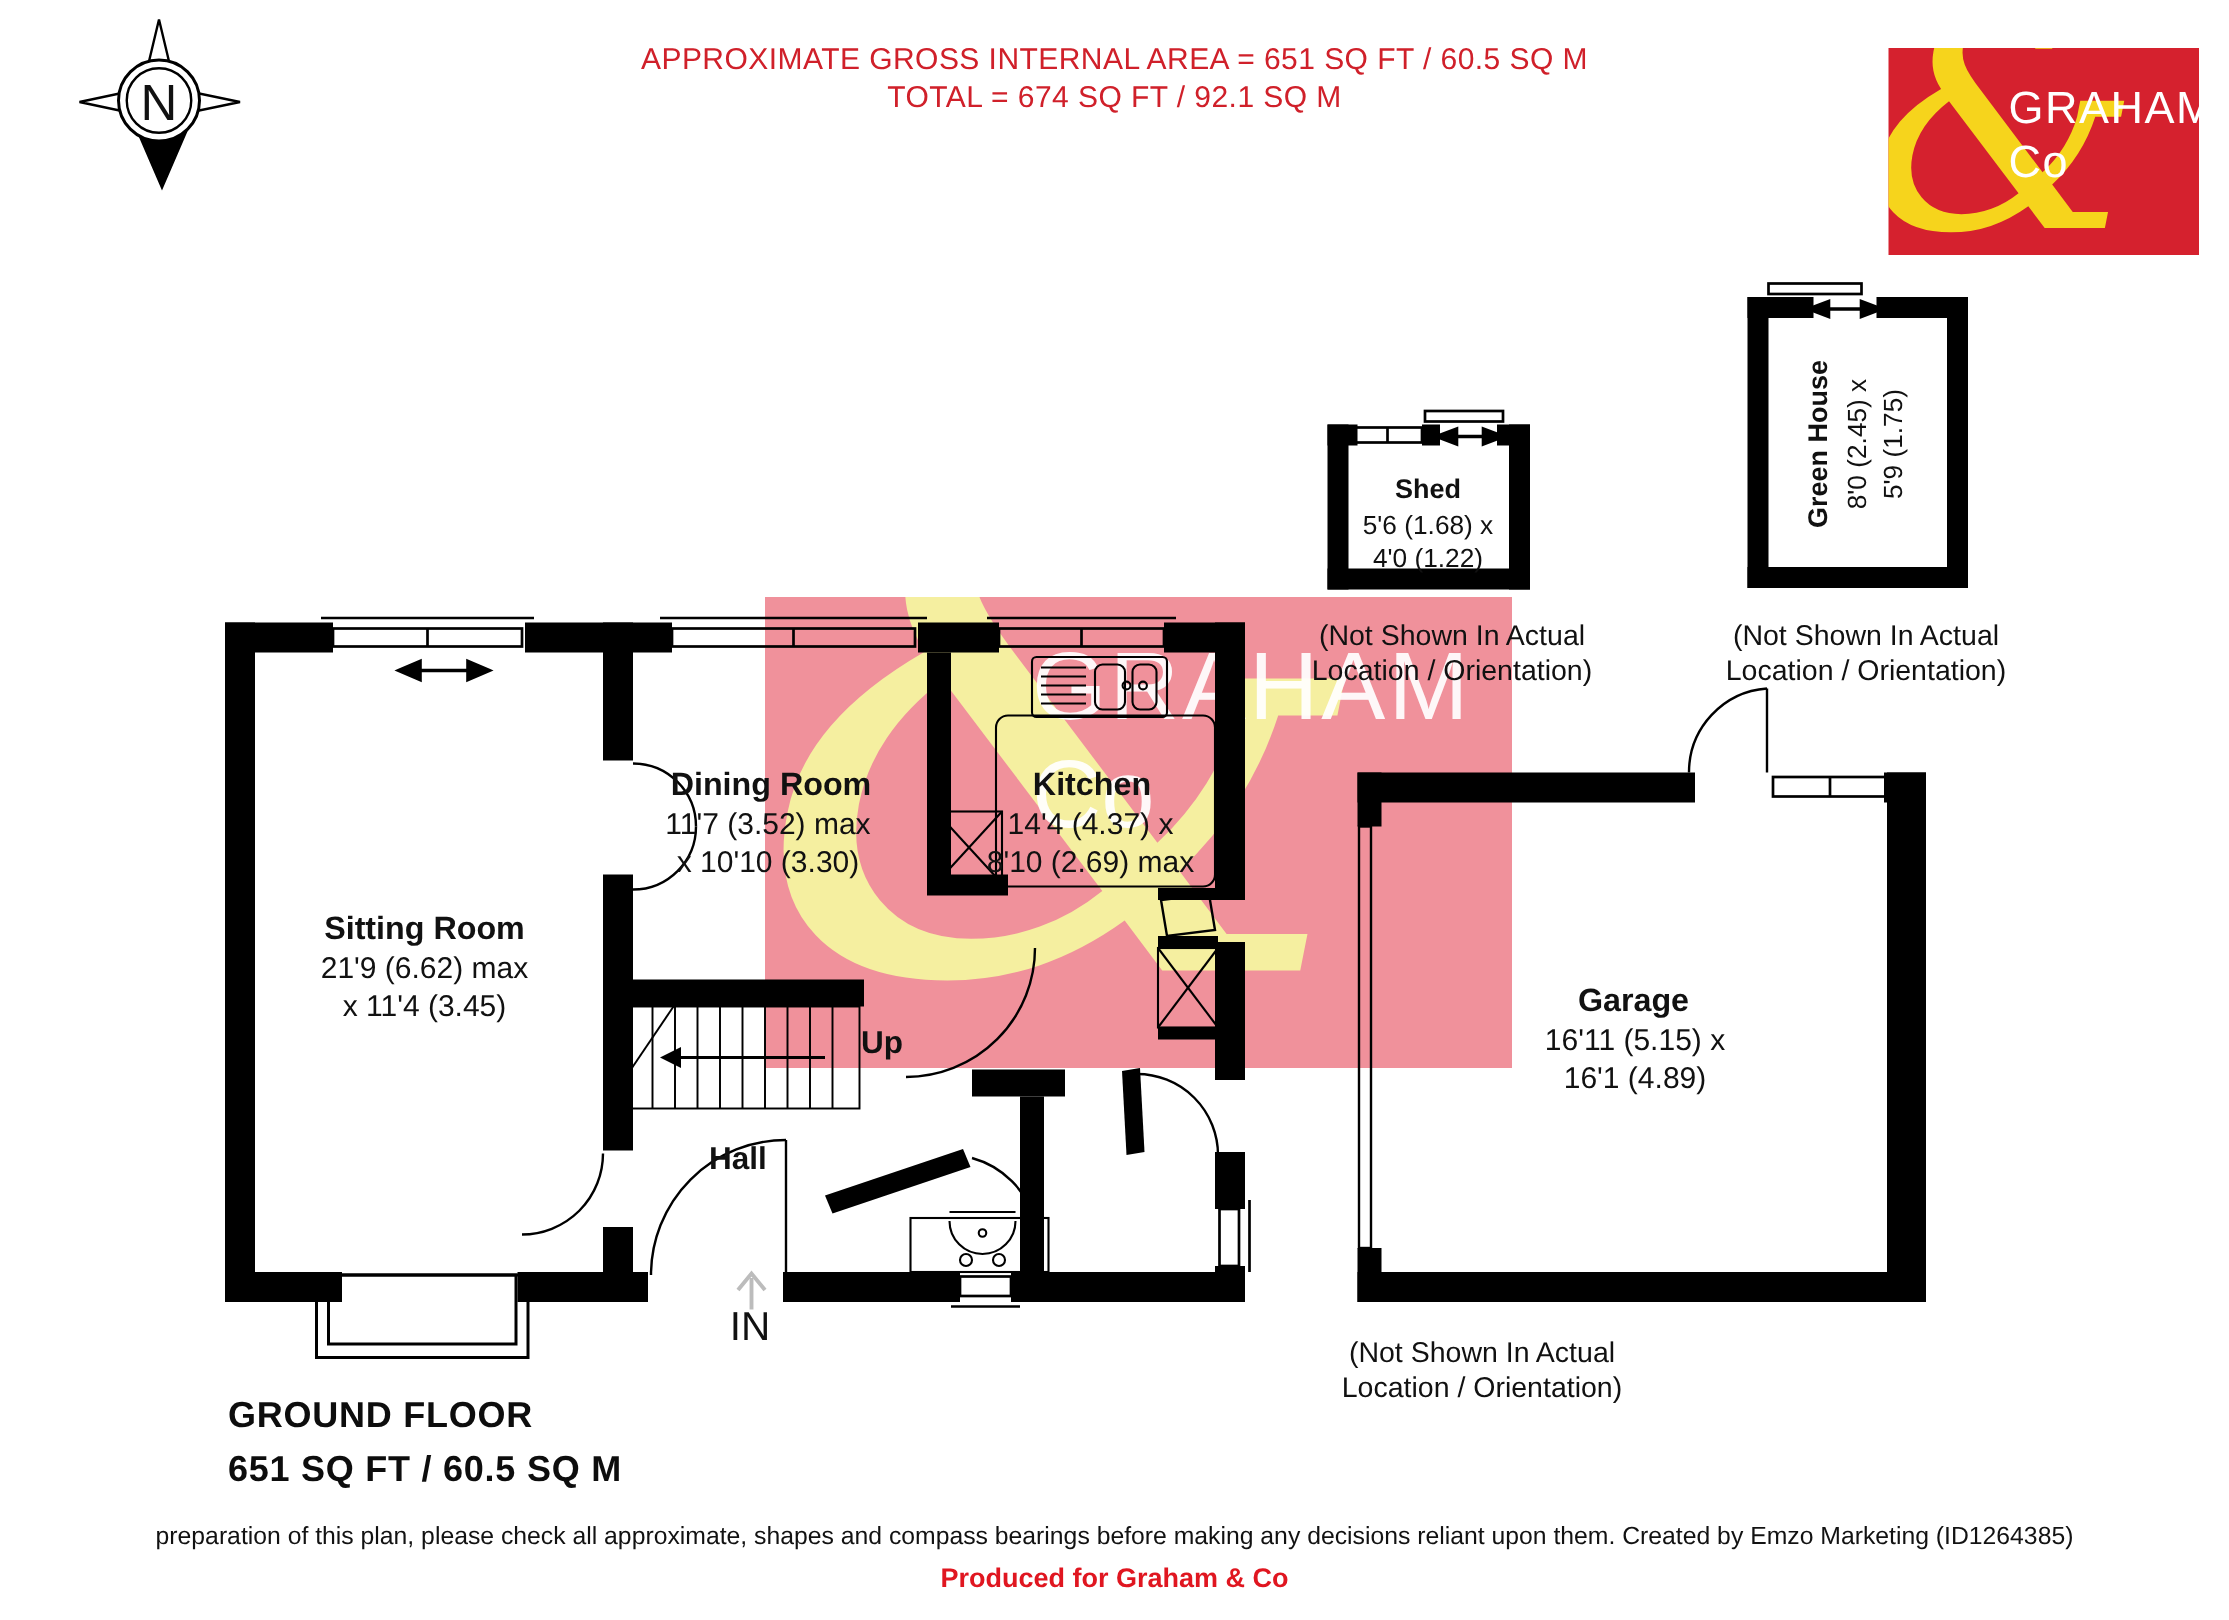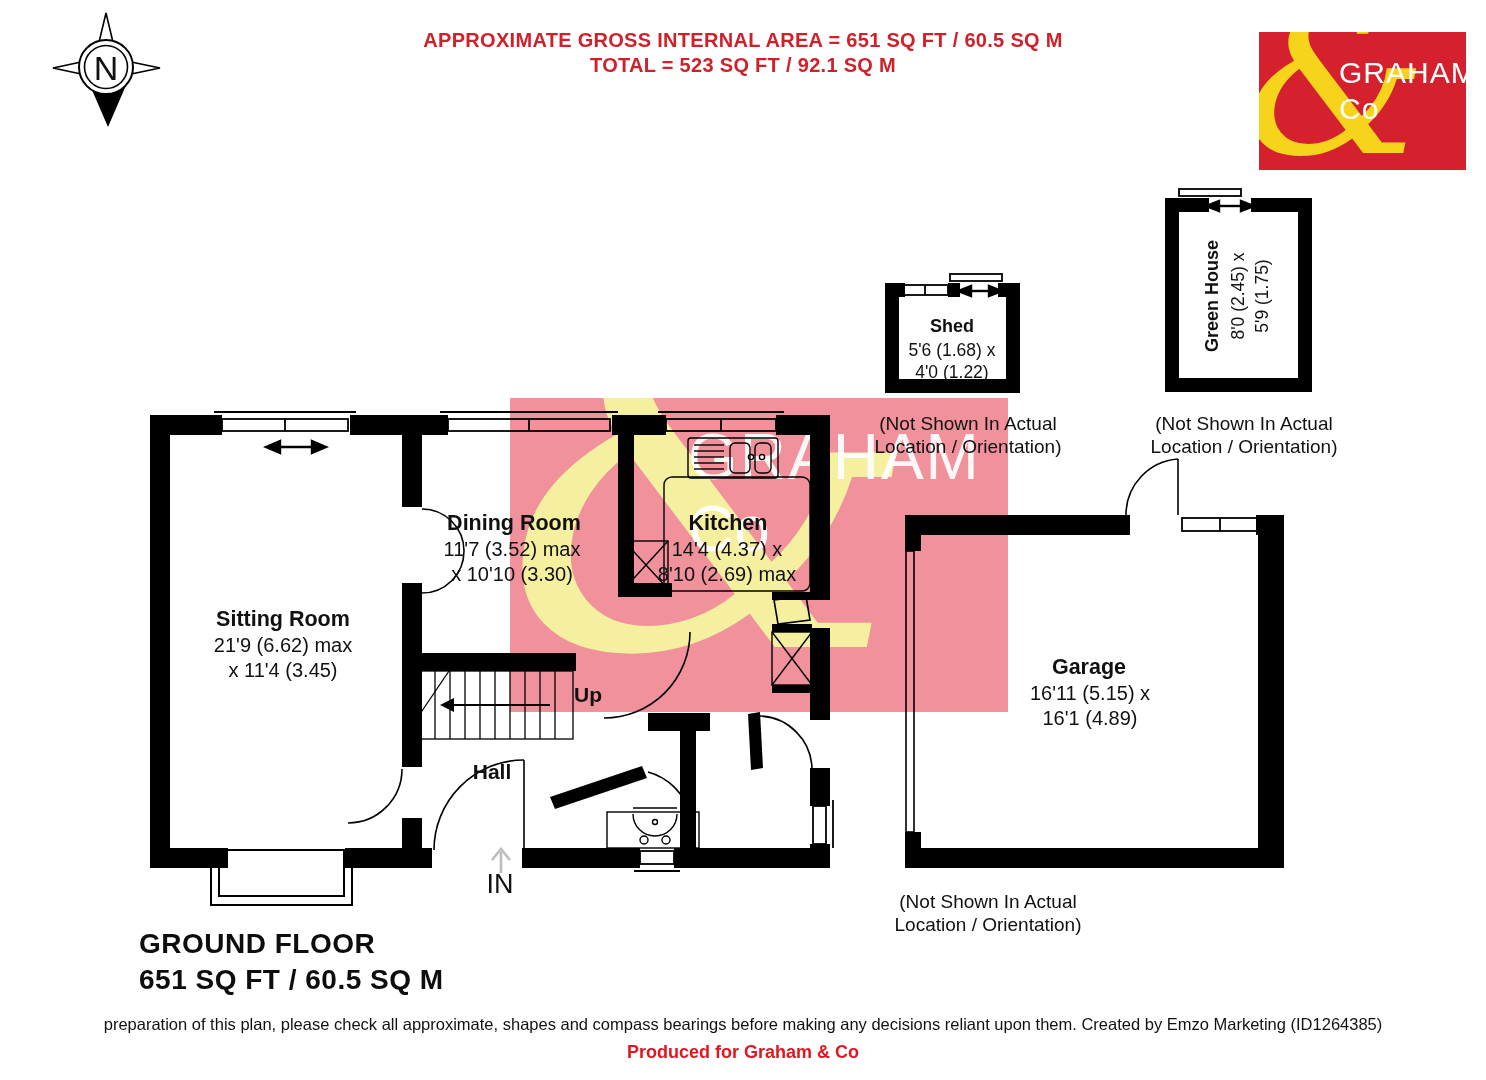--- a/index.html
+++ b/index.html
@@ -1,21 +1,21 @@
 <!DOCTYPE html>
 <html><head>
 <meta charset="utf-8">
 <style>
   html,body{margin:0;padding:0;background:#ffffff;}
   #page{position:relative;width:1486px;height:1080px;background:#ffffff;overflow:hidden;
         font-family:"Liberation Sans",sans-serif;}
 
   
   .hdr{position:absolute;top:28px;left:0;width:100%;text-align:center;
-       color:#d0202a;font-weight:bold;font-size:20px;line-height:25px;letter-spacing:.3px;}
+       color:#d0202a;font-weight:normal;font-size:20px;line-height:25px;letter-spacing:.3px;}
 
   
   .logo{position:absolute;left:1259px;top:32px;width:207px;height:138px;background:#d5212e;overflow:hidden;}
   .logo .amp{position:absolute;left:-14px;top:-52px;font-family:"DejaVu Serif",serif;font-style:italic;
              font-size:205px;line-height:1;color:#f6d41c;}
   .logo .nm{position:absolute;left:80px;top:24px;color:#ffffff;font-size:30px;letter-spacing:1px;}
   .logo .co{position:absolute;left:80px;top:60px;color:#ffffff;font-size:30px;letter-spacing:1px;}
 
   
   .wm{position:absolute;left:510px;top:398px;width:498px;height:314px;background:#f0919b;overflow:hidden;z-index:1;}
@@ -31,36 +31,36 @@
   .rname{font-weight:bold;font-size:21.5px;}
   .rdim{font-size:20px;}
   .sname{font-weight:bold;font-size:18px;}
   .sdim{font-size:17.5px;}
   .note{font-size:19px;}
   .annot{font-weight:bold;font-size:21px;}
   .inlbl{font-size:27px;}
   .midt{text-anchor:middle;}
 
   
-  .ftitle{position:absolute;left:139px;top:926px;z-index:3;color:#0d0d0d;
-          font-weight:bold;font-size:28px;line-height:36px;letter-spacing:.5px;}
+  .ftitle{position:absolute;left:152px;top:926px;z-index:3;color:#0d0d0d;
+          font-weight:bold;font-size:24px;line-height:36px;letter-spacing:.5px;}
 
   
   .foot{position:absolute;left:0;top:1012px;width:100%;text-align:center;z-index:3;
         font-size:16.5px;line-height:25px;color:#121212;}
   .foot .prod{color:#e01620;font-weight:bold;font-size:18px;margin-top:3px;}
 </style>
 </head>
 <body>
 
 <div id="page">
 
   <div class="hdr">
     <div>APPROXIMATE GROSS INTERNAL AREA = 651 SQ FT / 60.5 SQ M</div>
-    <div>TOTAL = 523 SQ FT / 92.1 SQ M</div>
+    <div>TOTAL = 674 SQ FT / 92.1 SQ M</div>
   </div>
 
   <svg style="position:absolute;left:48px;top:5px;" width="120" height="130" viewBox="0 0 120 130">
     <polygon points="58,8 47,54 69,54" fill="#ffffff" stroke="#000" stroke-width="1.6"></polygon>
     <polygon points="5,63 52,53 52,73" fill="#ffffff" stroke="#000" stroke-width="1.6"></polygon>
     <polygon points="112,63 64,53 64,73" fill="#ffffff" stroke="#000" stroke-width="1.6"></polygon>
     <polygon points="60,120 41,76 79,76" fill="#000000" stroke="#000" stroke-width="1.6"></polygon>
     <circle cx="58" cy="62" r="27" fill="#ffffff" stroke="#000" stroke-width="2"></circle>
     <circle cx="58" cy="62" r="21.5" fill="#ffffff" stroke="#000" stroke-width="1.6"></circle>
     <text x="58" y="75" class="midt" style="font-size:34px;">N</text>

